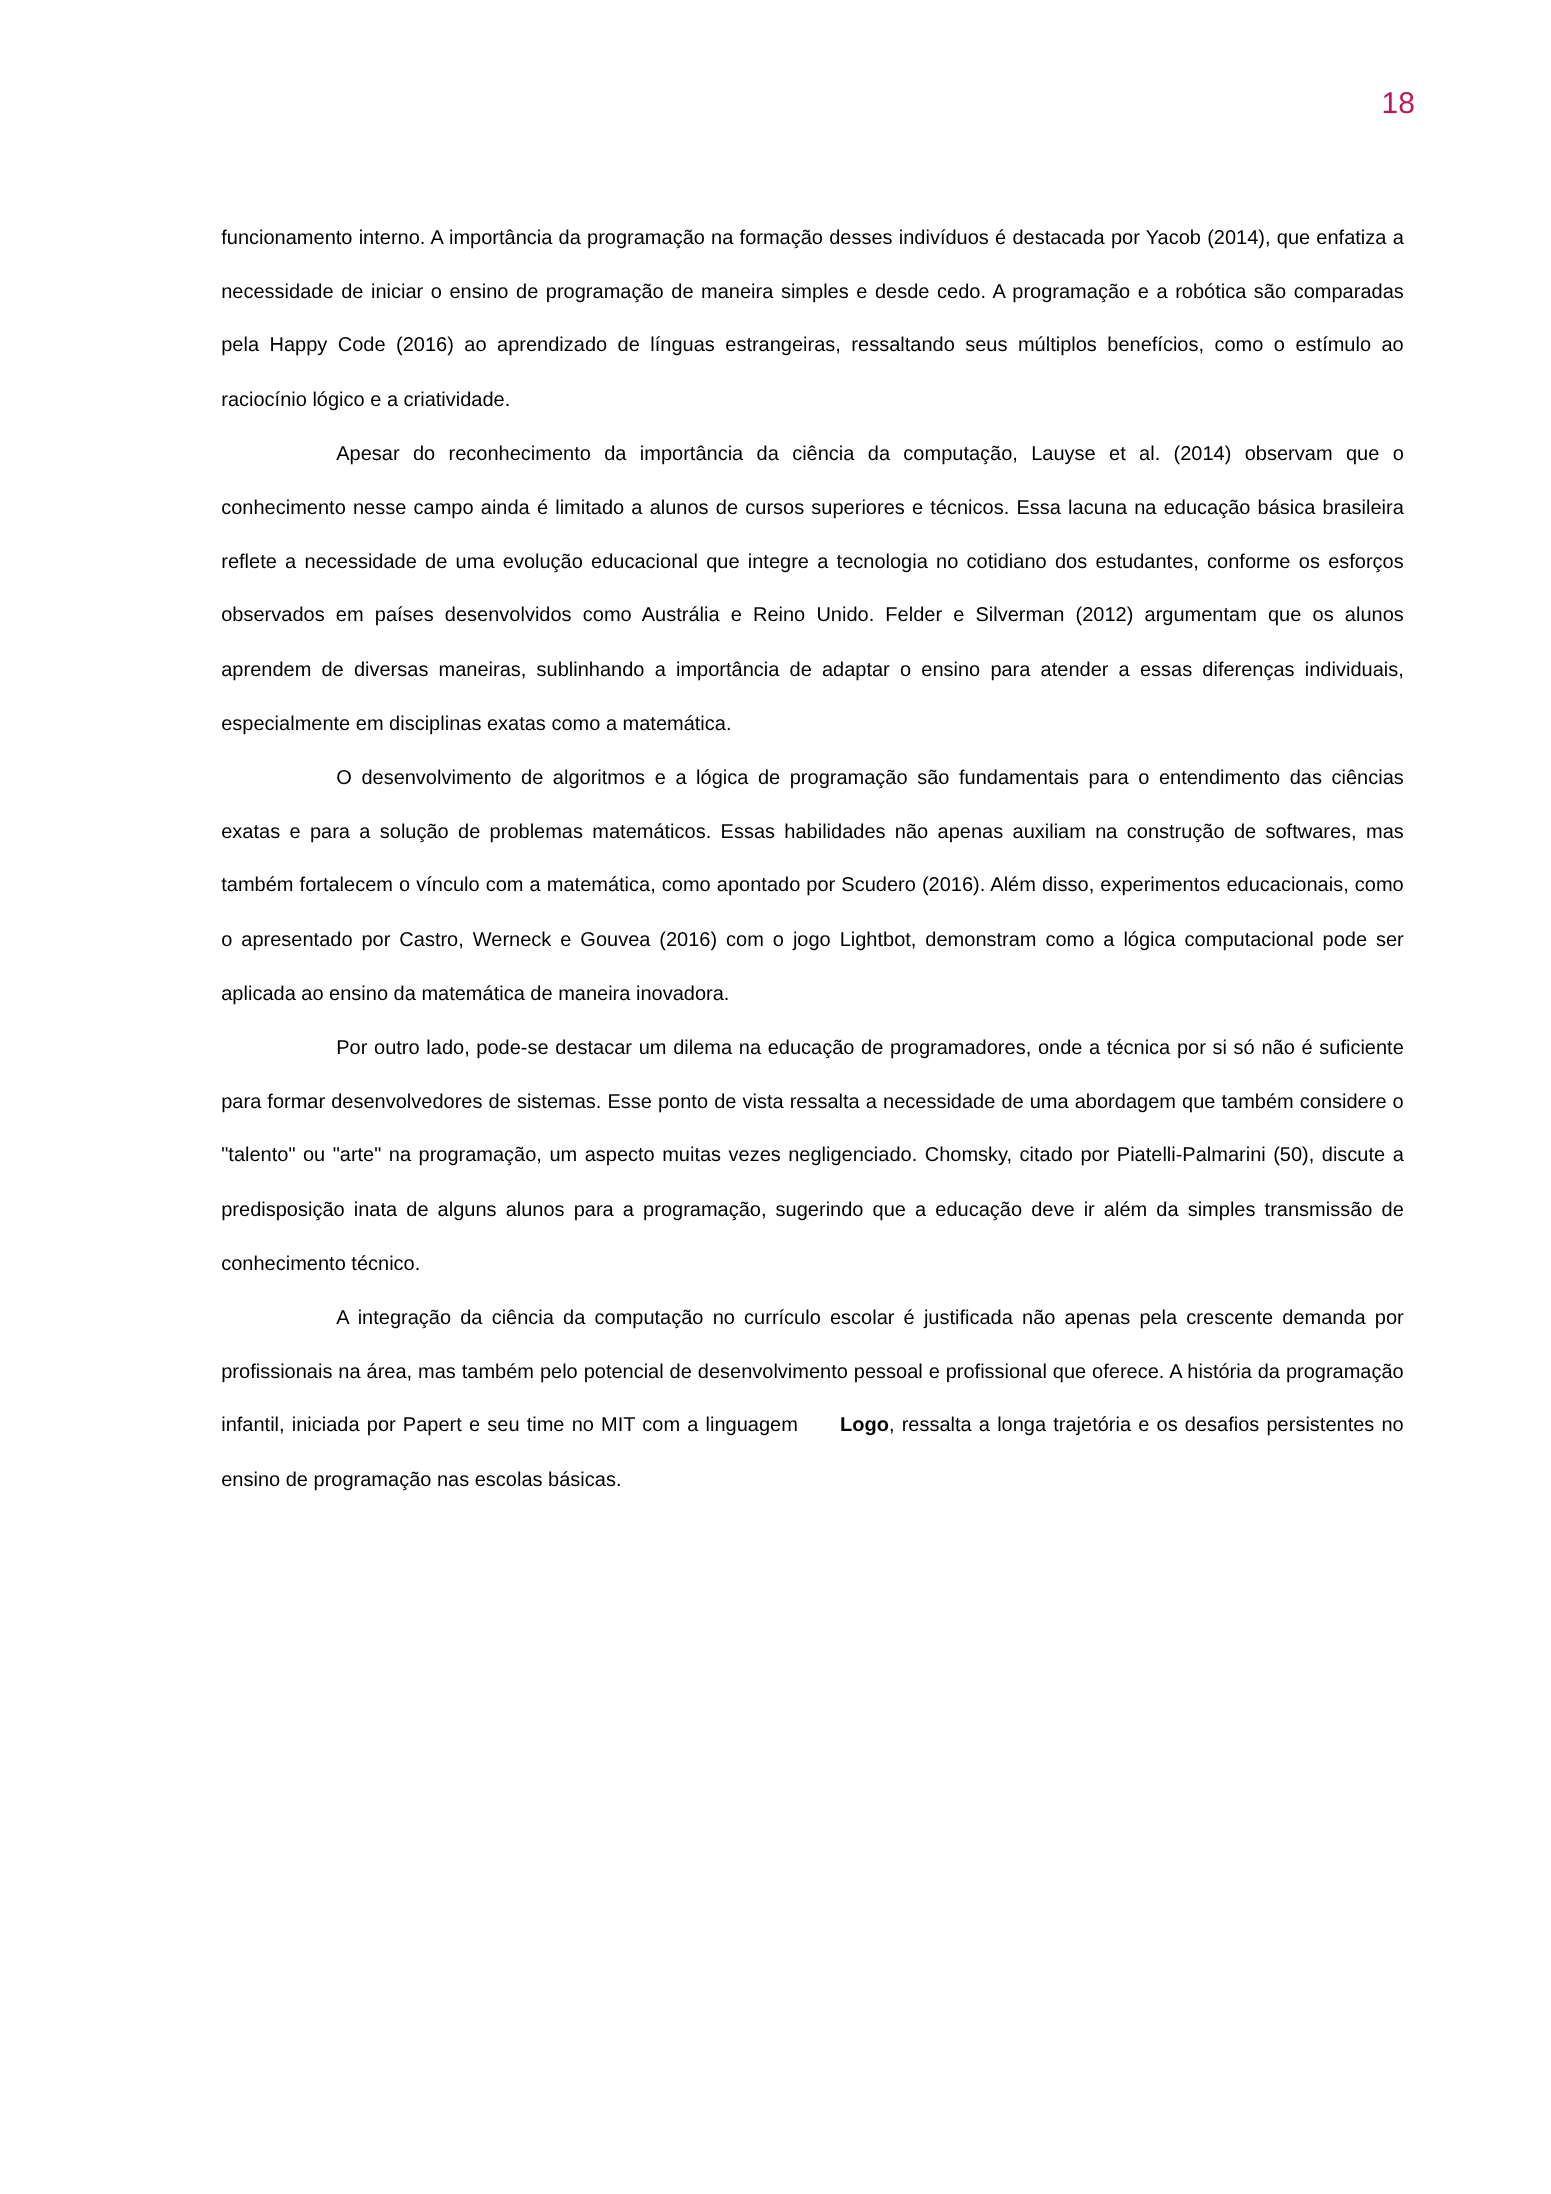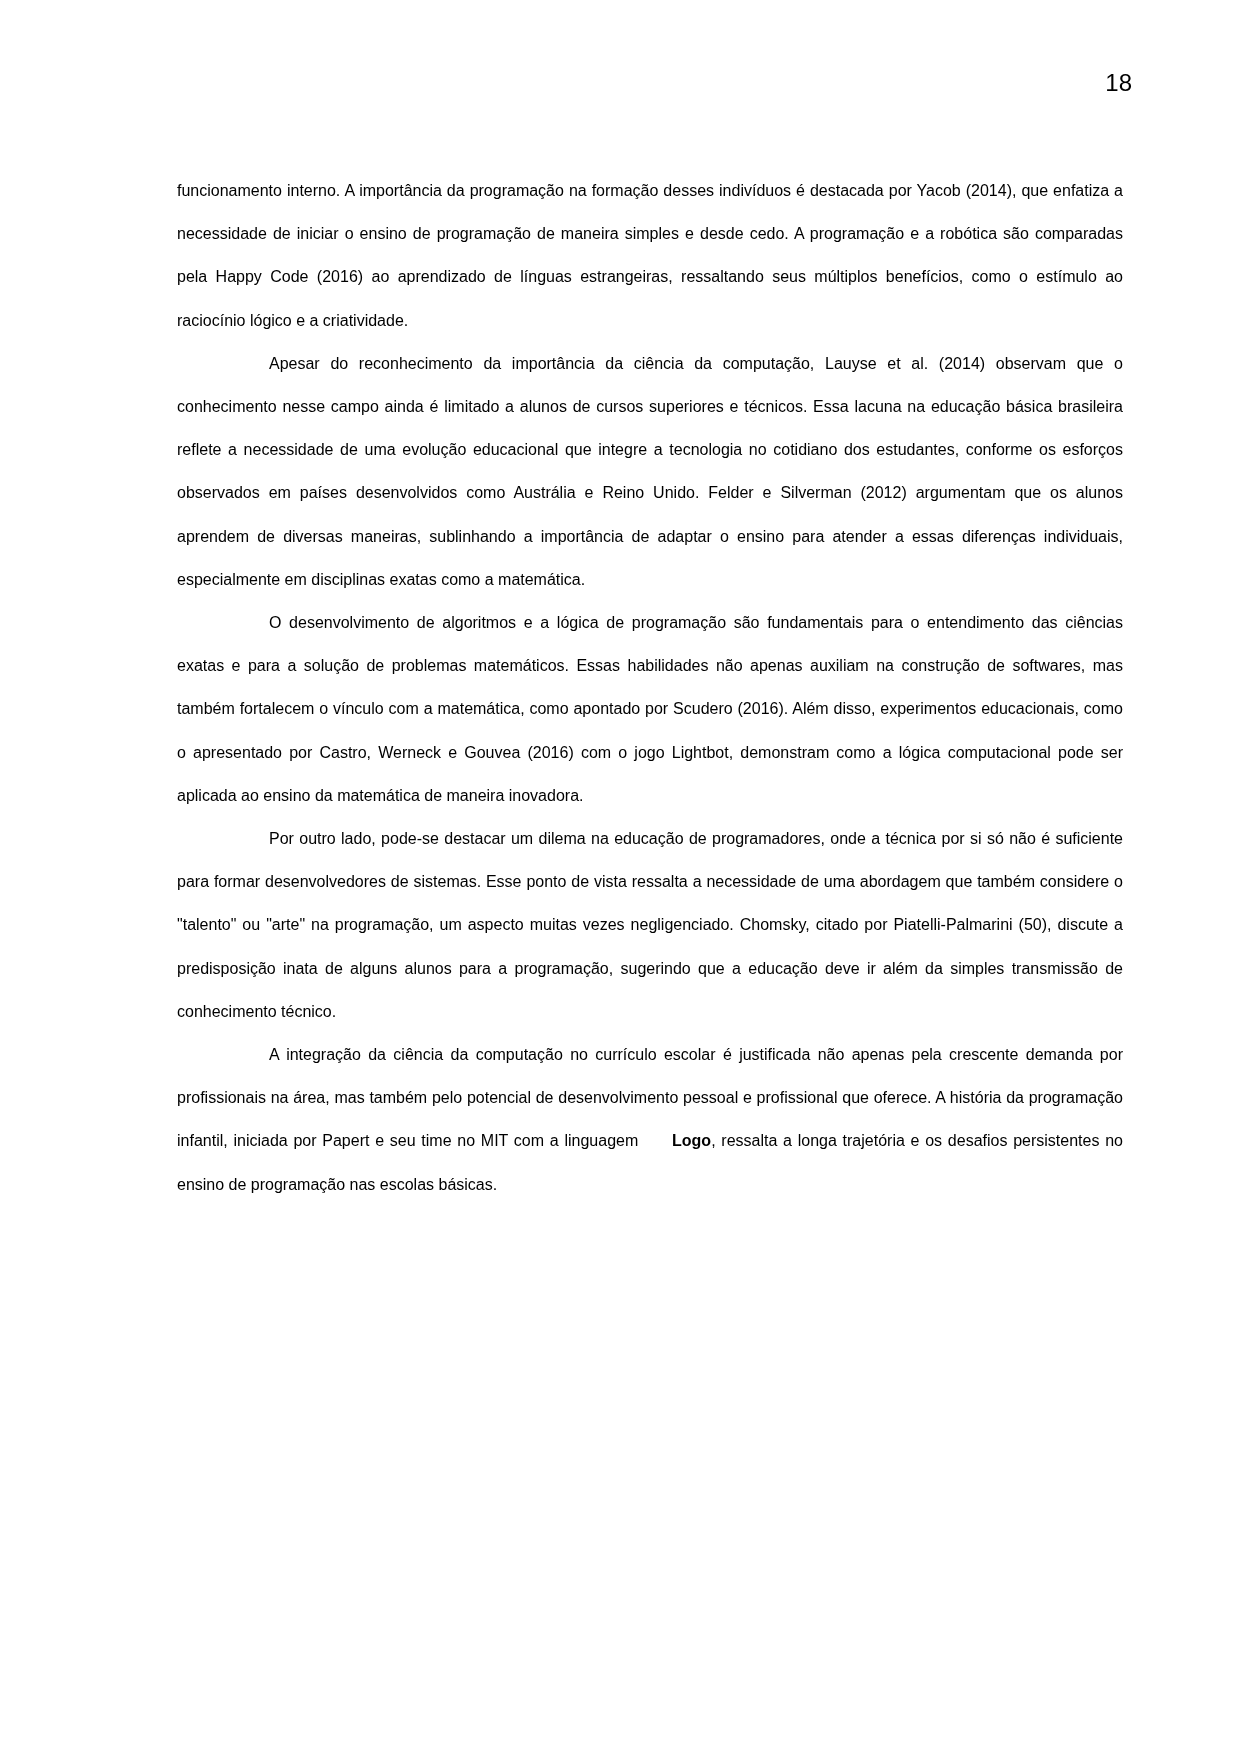--- a/index.html
+++ b/index.html
@@ -13,21 +13,21 @@
     overflow: hidden;
     font-family: "Liberation Sans", "DejaVu Sans", sans-serif;
     color: #000000;
   }
   .page-number {
     position: absolute;
     top: 71px;
     right: 109px;
     font-size: 24px;
     line-height: 24px;
-    color: #000000;
+    color: #be185d;
   }
   .content {
     position: absolute;
     left: 177px;
     top: 169px;
     width: 946px;
   }
   .para {
     font-size: 16px;
     line-height: 43.2px;

